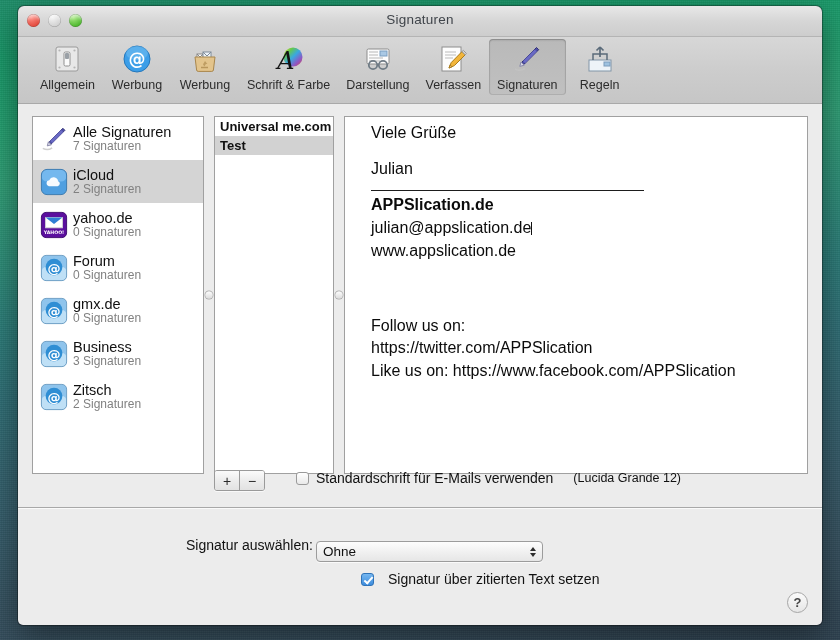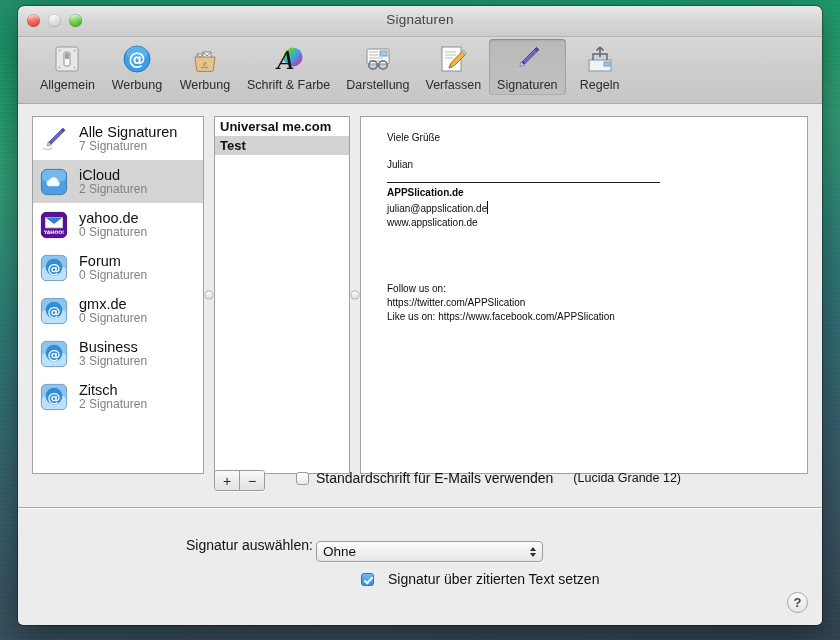--- a/index.html
+++ b/index.html
@@ -132,21 +132,21 @@
     box-sizing: border-box;
     position: relative;
     overflow: hidden;
   }
 
   
   .accounts-pane { width: 172px; height: 358px; }
   .acct-row {
     display: flex;
     align-items: center;
-    gap: 11px;
+    gap: 5px;
     padding: 5px 6px 5px 7px;
     height: 43px;
     box-sizing: border-box;
     border-bottom: none;
   }
   .acct-row.selected { background: #d4d4d4; }
   .acct-icon { width: 28px; height: 28px; flex: none; }
   .acct-text { display: flex; flex-direction: column; line-height: 1.12; overflow: hidden;}
   .acct-name { font-size: 14.5px; color: #111; white-space: nowrap; }
   .acct-count { font-size: 12px; color: #818181; white-space: nowrap; }
@@ -162,36 +162,36 @@
     position: absolute;
     left: 50%; top: 50%;
     transform: translate(-50%,-50%);
     width: 7px; height: 7px;
     border-radius: 50%;
     background: linear-gradient(180deg,#fdfdfd,#dcdcdc);
     box-shadow: 0 0 0 1px #acacac;
   }
 
   
-  .siglist-pane { width: 136px; height: 358px; }
+  .siglist-pane { width: 120px; height: 358px; }
   .sig-row {
     font-size: 13px;
     color: #111;
     padding: 2px 4px 2px 5px;
     white-space: nowrap;
     overflow: hidden;
     font-weight: 700;
   }
   .sig-row.selected { background: #d2d2d2; }
 
   
   .editor-pane { flex: 1; height: 358px; }
   .editor-body {
-    padding: 14px 12px 10px 26px;
-    font-size: 10px;
+    padding: 5px 12px 10px 26px;
+    font-size: 16px;
     color: #0b0b0b;
     line-height: 1.42;
   }
   .ed-line { white-space: nowrap; }
   .ed-gap { height: 13px; }
   .ed-rule {
     border: none;
     border-top: 1.6px solid #1d1d1d;
     margin: 10px 0 3px 0;
     width: 273px;

